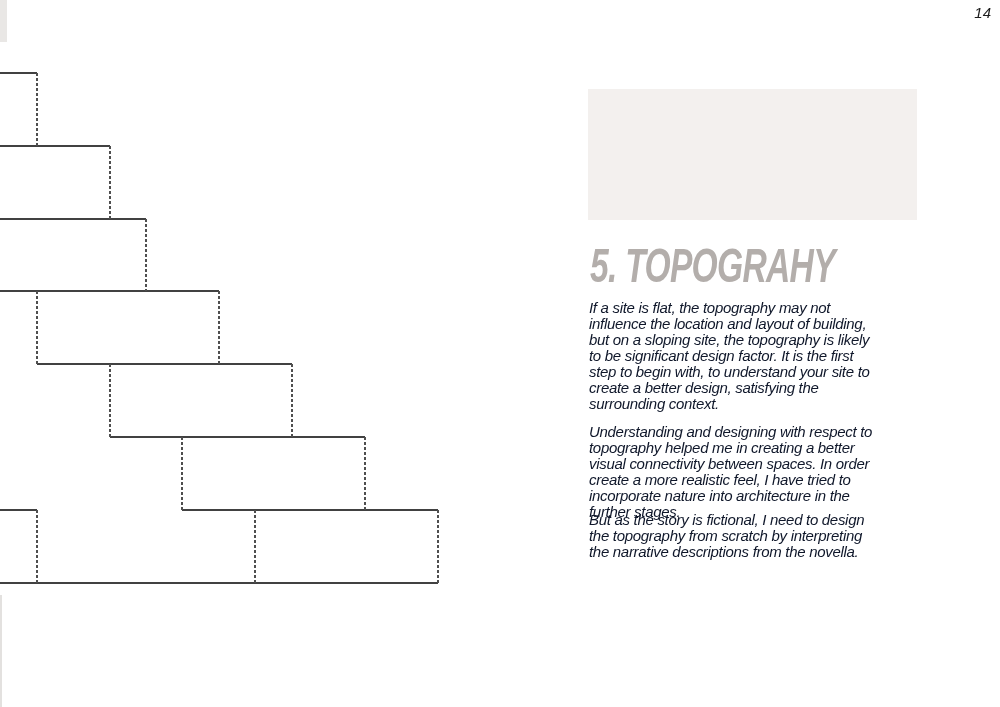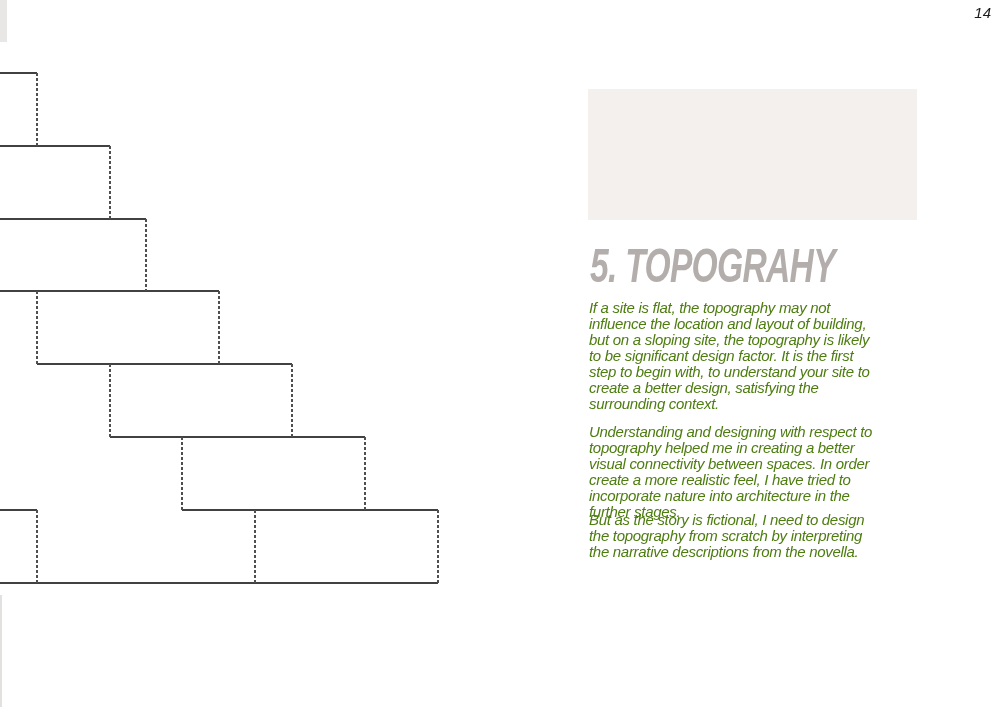--- a/index.html
+++ b/index.html
@@ -63,21 +63,21 @@
   }
 
   .body-par {
     position: absolute;
     left: 589px;
     width: 350px;
     margin: 0;
     font-size: 15px;
     line-height: 16px;
     letter-spacing: -0.3px;
-    color: #4d7c0f;
+    color: #0f172a;
     white-space: pre-line;
   }
   .par-1 { top: 300px; }
   .par-2 { top: 424px; }
   .par-3 { top: 512px; }
 </style>
 </head>
 <body>
 
 <div class="page">

